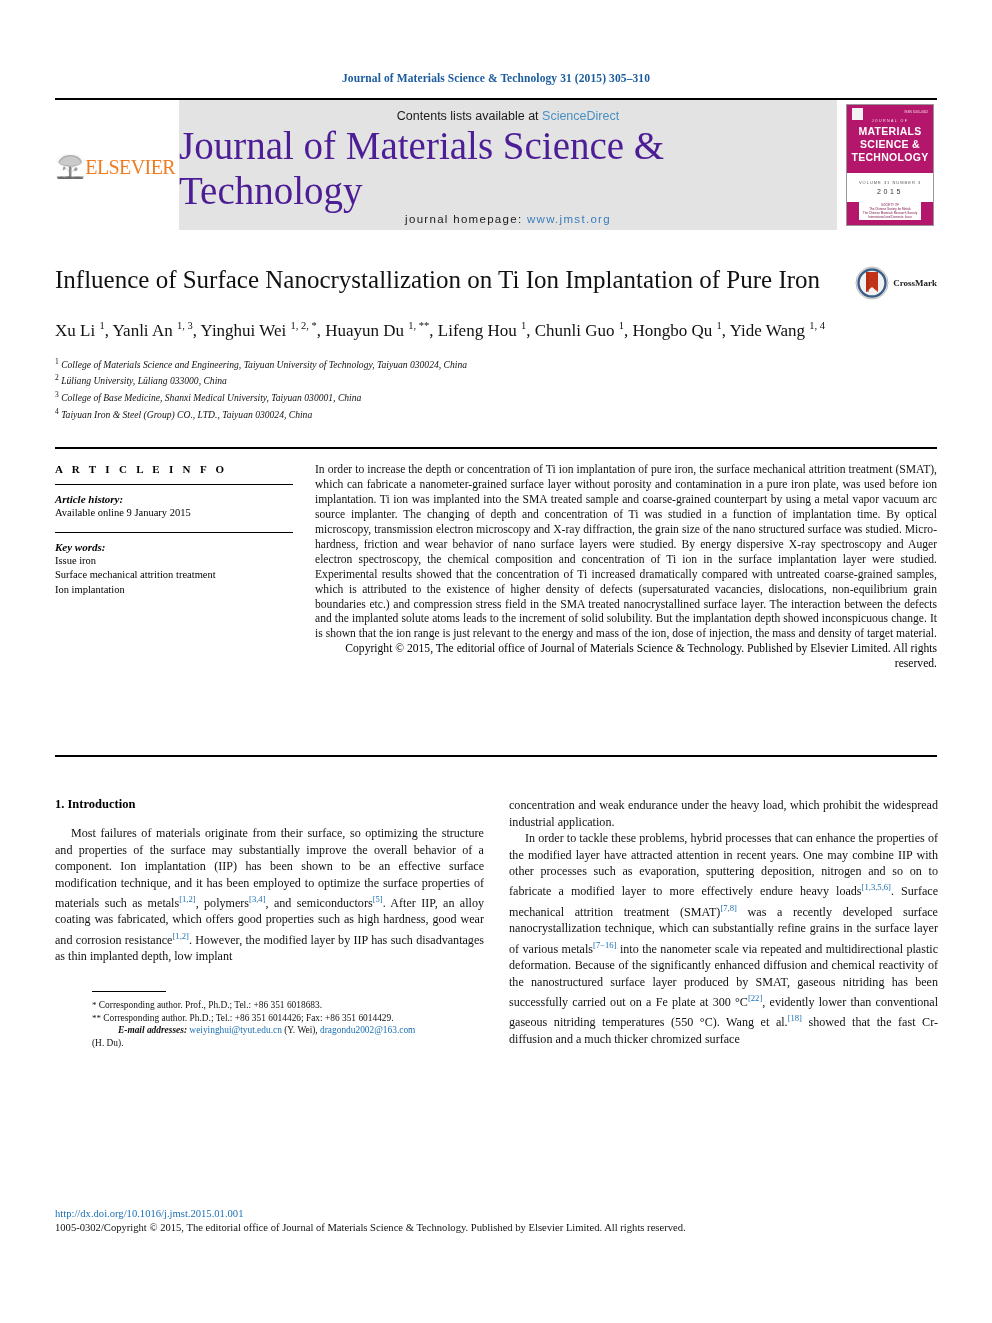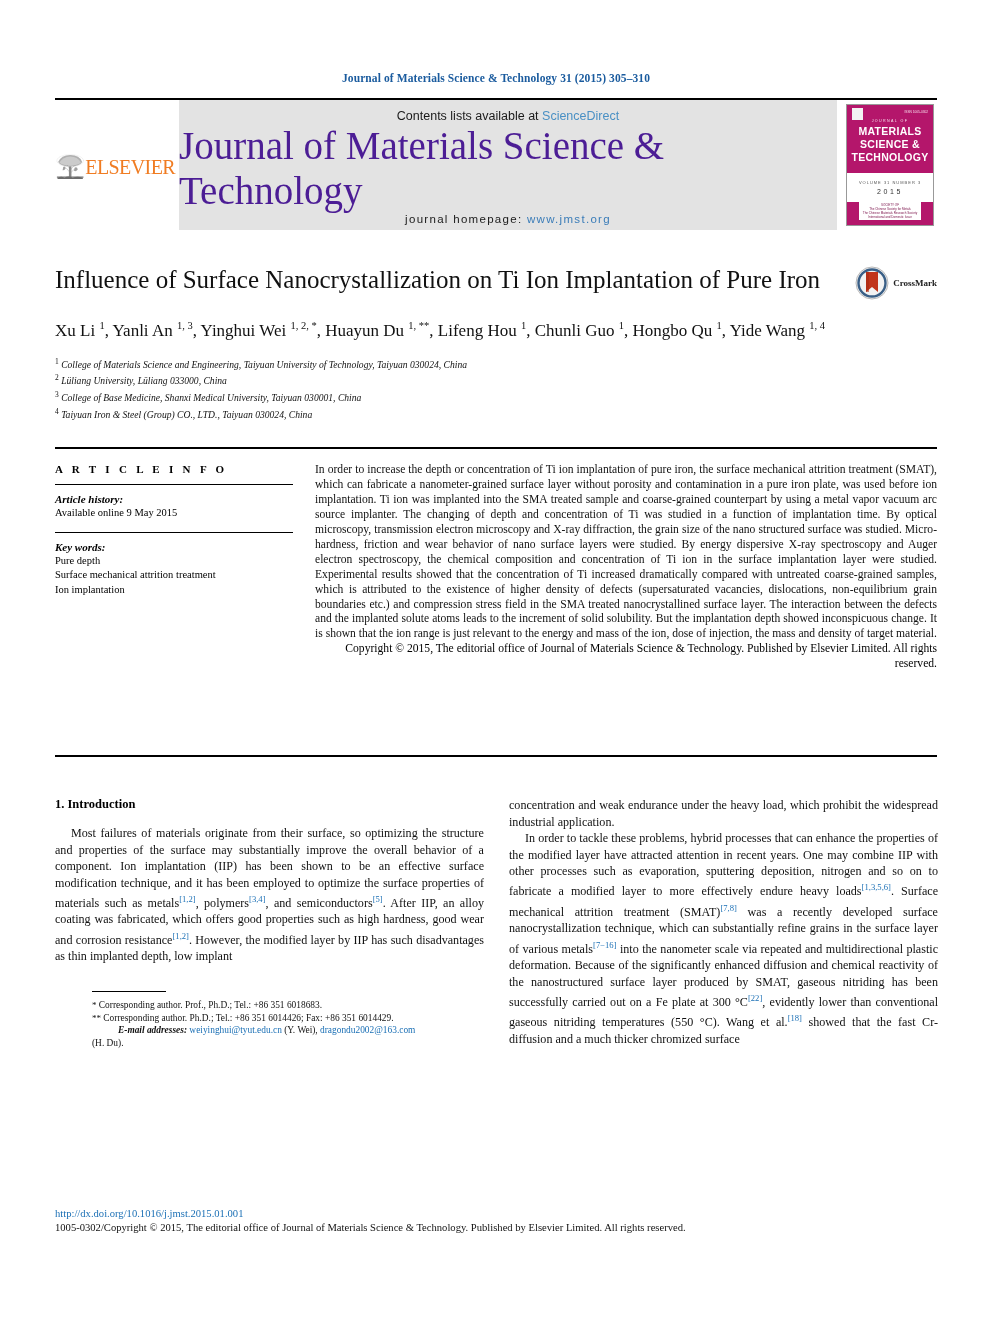--- a/index.html
+++ b/index.html
@@ -355,25 +355,25 @@
         <div class="affil"><sup>4</sup> Taiyuan Iron &amp; Steel (Group) CO., LTD., Taiyuan 030024, China</div>
       </div>
   </div>
 
   <div class="abstract-band">
 
     <div class="info-col">
       <div class="info-head">A R T I C L E   I N F O</div>
       <div class="info-rule"></div>
       <div class="info-label">Article history:</div>
-      <div class="info-text">Available online 9 May 2015</div>
+      <div class="info-text">Available online 9 January 2015</div>
       <div class="info-gap"></div>
       <div class="info-rule"></div>
       <div class="info-label">Key words:</div>
-      <div class="info-text">Pure depth</div>
+      <div class="info-text">Issue iron</div>
       <div class="info-text">Surface mechanical attrition treatment</div>
       <div class="info-text">Ion implantation</div>
     </div>
 
     <div class="abstract-col">
       <p class="abstract-p">In order to increase the depth or concentration of Ti ion implantation of pure iron, the surface mechanical attrition treatment (SMAT), which can fabricate a nanometer-grained surface layer without porosity and contamination in a pure iron plate, was used before ion implantation. Ti ion was implanted into the SMA treated sample and coarse-grained counterpart by using a metal vapor vacuum arc source implanter. The changing of depth and concentration of Ti was studied in a function of implantation time. By optical microscopy, transmission electron microscopy and X-ray diffraction, the grain size of the nano structured surface was studied. Micro-hardness, friction and wear behavior of nano surface layers were studied. By energy dispersive X-ray spectroscopy and Auger electron spectroscopy, the chemical composition and concentration of Ti ion in the surface implantation layer were studied. Experimental results showed that the concentration of Ti increased dramatically compared with untreated coarse-grained samples, which is attributed to the existence of higher density of defects (supersaturated vacancies, dislocations, non-equilibrium grain boundaries etc.) and compression stress field in the SMA treated nanocrystallined surface layer. The interaction between the defects and the implanted solute atoms leads to the increment of solid solubility. But the implantation depth showed inconspicuous change. It is shown that the ion range is just relevant to the energy and mass of the ion, dose of injection, the mass and density of target material.</p>
       <p class="copyright-p">Copyright © 2015, The editorial office of Journal of Materials Science &amp; Technology. Published by Elsevier Limited. All rights reserved.</p>
     </div>
   </div>
 

